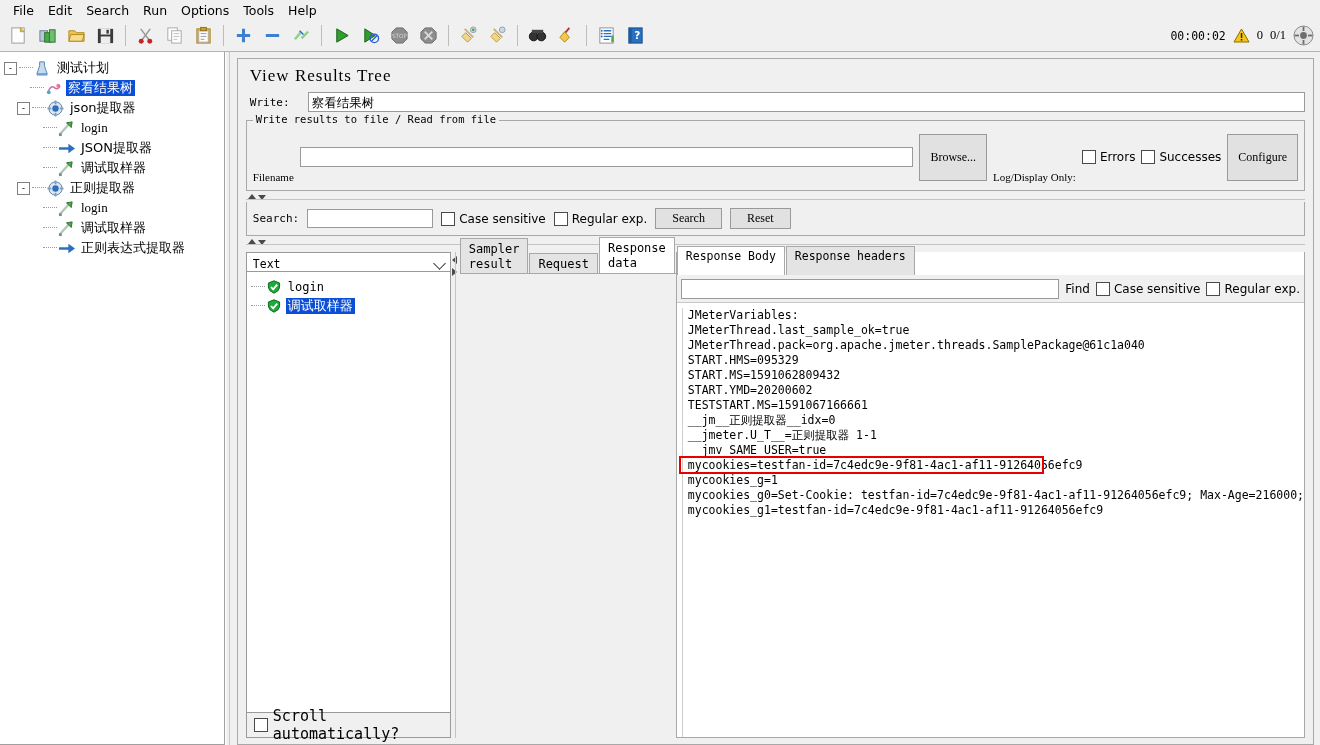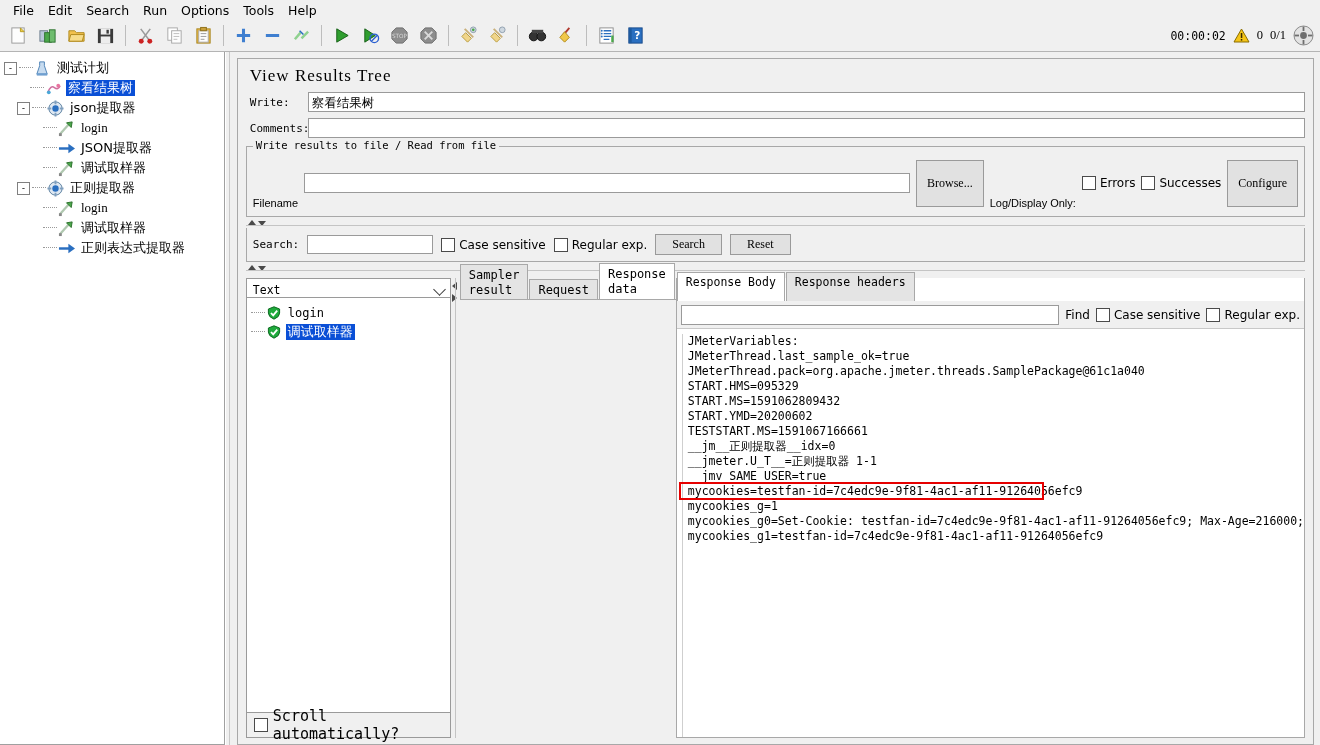--- a/index.html
+++ b/index.html
@@ -97,21 +97,21 @@
 
   
   .groupbox{
     margin:2px 8px 0 8px;border:1px solid #a8a8a8;position:relative;padding:10px 6px 7px 6px;
   }
   .groupbox > .gb-title{
     position:absolute;top:-8px;left:6px;background:#f0f0f0;padding:0 3px;
     font-family:"DejaVu Sans Mono",monospace;font-size:10.5px;
   }
   .gb-row{display:flex;align-items:center;gap:6px;}
-  .gb-row .lbl{font-family:Liberation Sans, sans-serif;font-size:11px;margin-top:40px;}
+  .gb-row .lbl{font-family:Liberation Serif, serif;font-size:11px;margin-top:40px;}
   .btn{
     border:1px solid #9a9a9a;background:#e1e1e1;
     font-family:"Liberation Serif",serif;font-size:12px;
     padding:16px 10px;line-height:13px;cursor:default;white-space:nowrap;
   }
   .cb{
     width:12px;height:12px;border:1px solid #4a4a4a;background:#fff;flex:none;
     display:inline-block;vertical-align:middle;
   }
   .cbwrap{display:flex;align-items:center;gap:4px;font-family:"DejaVu Sans",sans-serif;font-size:12px;}
@@ -562,24 +562,20 @@
     <div class="right-pane">
       <div class="rp-inner">
 
         <div class="panel-title">View Results Tree</div>
 
         <div class="frow">
           <div class="flabel">Write:</div>
           <div class="finput">察看结果树</div>
         </div>
 
-        <div class="frow">
-          <div class="flabel">Comments:</div>
-          <div class="finput"></div>
-        </div>
 
         <div class="groupbox">
           <div class="gb-title">Write results to file / Read from file</div>
           <div class="gb-row">
             <span class="lbl">Filename</span>
             <div class="finput" style="flex:1;max-width:none;"></div>
             <div class="btn">Browse...</div>
             <span class="lbl">Log/Display Only:</span>
             <label class="cbwrap">
               <span class="cb"></span>

